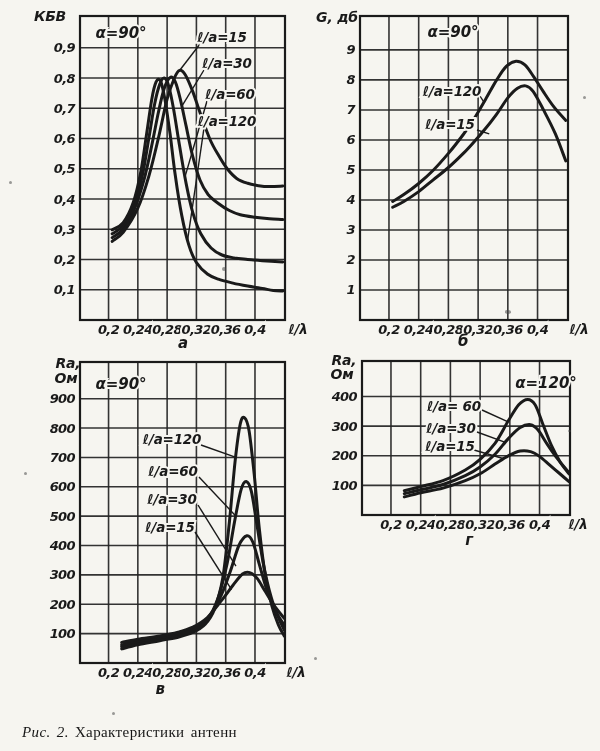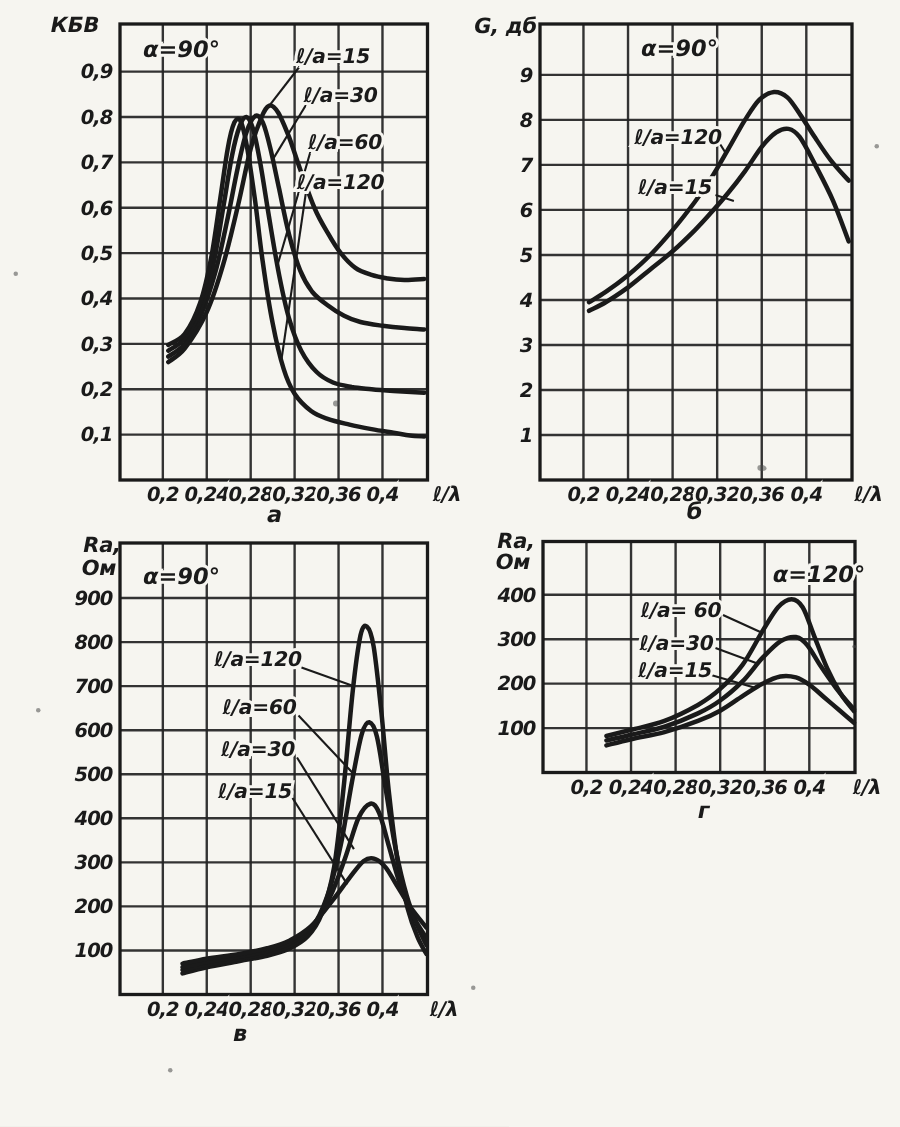--- a/index.html
+++ b/index.html
@@ -209,20 +209,23 @@
         <text x="357" y="430.6538461538462" font-size="13" text-anchor="end" letter-spacing="-0.6">300</text>
         <text x="357" y="401.03846153846155" font-size="13" text-anchor="end" letter-spacing="-0.6">400</text>
         <text x="578" y="529" font-size="13.5" text-anchor="middle" letter-spacing="-0.3">ℓ/λ</text>
         <text x="344" y="365" font-size="14" text-anchor="middle" letter-spacing="-0.2">Rа,</text>
         <text x="342" y="379" font-size="14" text-anchor="middle" letter-spacing="-0.2">Ом</text>
         <text x="546" y="388" font-size="15" text-anchor="middle" letter-spacing="0" stroke="#f6f5f0" stroke-width="4" paint-order="stroke">α=120°</text>
         <text x="469" y="545" font-size="15" text-anchor="middle" letter-spacing="-0.3">г</text>
       </g>
   </svg>
 
+  <div class="caption">
+    <span class="cap-label">Рис. 2.</span><span>Характеристики антенн</span>
+  </div>
 
   
   <div class="spk" style="left:9px;top:181px;width:3px;height:3px;"></div>
   <div class="spk" style="left:222px;top:267px;width:4px;height:4px;"></div>
   <div class="spk" style="left:505px;top:310px;width:6px;height:4px;border-radius:40% 60% 50% 50%;"></div>
   <div class="spk" style="left:583px;top:96px;width:3px;height:3px;"></div>
   <div class="spk" style="left:24px;top:472px;width:3px;height:3px;"></div>
   <div class="spk" style="left:568px;top:430px;width:3px;height:2px;"></div>
   <div class="spk" style="left:314px;top:657px;width:3px;height:3px;"></div>
   <div class="spk" style="left:112px;top:712px;width:3px;height:3px;"></div>

